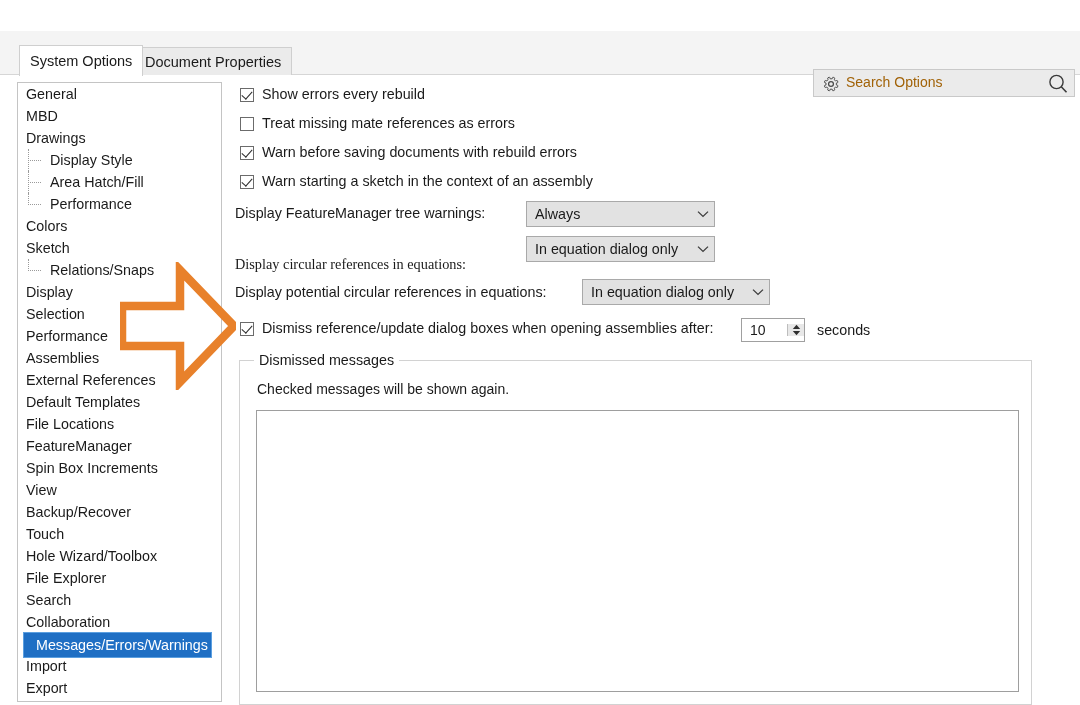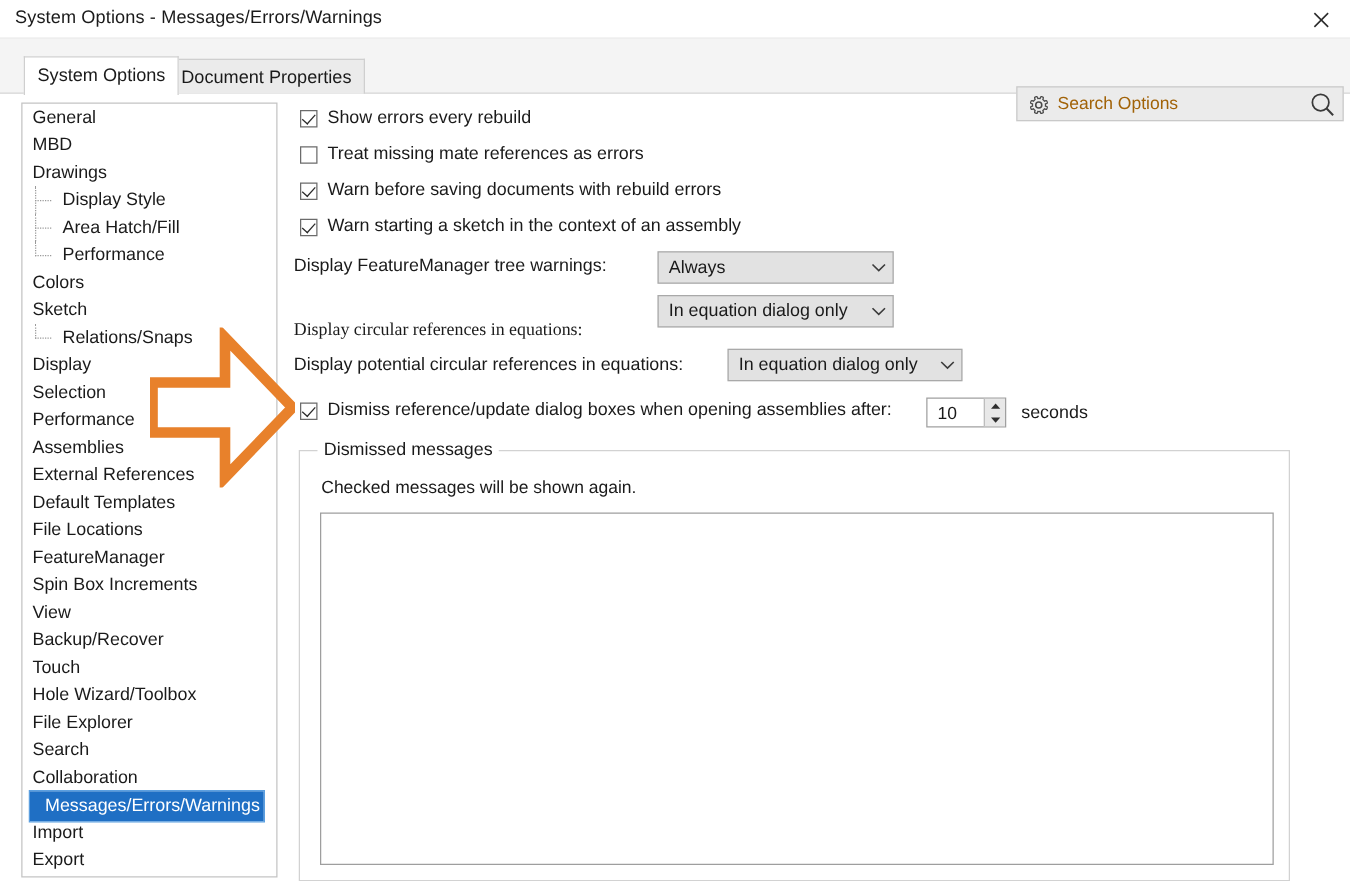--- a/index.html
+++ b/index.html
@@ -234,20 +234,21 @@
     flex: 0 0 auto;
   }
 
   .spinner {
     position: absolute;
     left: 509px; top: 9px;
     width: 64px; height: 24px;
     border: 1px solid #a0a0a0;
     background: #ffffff;
     display: flex;
+    align-items: center;
   }
   .spinner .val {
     flex: 1 1 auto;
     font-size: 14px;
     color: #1a1a1a;
     padding-left: 8px;
     line-height: 22px;
   }
   .spin-btns {
     width: 17px;
@@ -309,29 +310,20 @@
     width: 116px; height: 128px;
     pointer-events: none;
     z-index: 50;
   }
 </style>
 </head>
 <body>
 
 <div id="app">
 
-  <div class="titlebar">
-    <div class="titlebar-text">System Options - Messages/Errors/Warnings</div>
-    <div class="close-btn">
-      <svg width="14" height="14" viewBox="0 0 14 14">
-        <line x1="1.5" y1="1.5" x2="12.5" y2="12.5" stroke="#2b2b2b" stroke-width="1.3"></line>
-        <line x1="12.5" y1="1.5" x2="1.5" y2="12.5" stroke="#2b2b2b" stroke-width="1.3"></line>
-      </svg>
-    </div>
-  </div>
 
   <div class="tabstrip">
     <div class="tabstrip-underline"></div>
     <div class="tab active">
       <span>System Options</span>
     </div>
     <div class="tab inactive">
       <span>Document Properties</span>
     </div>
 

